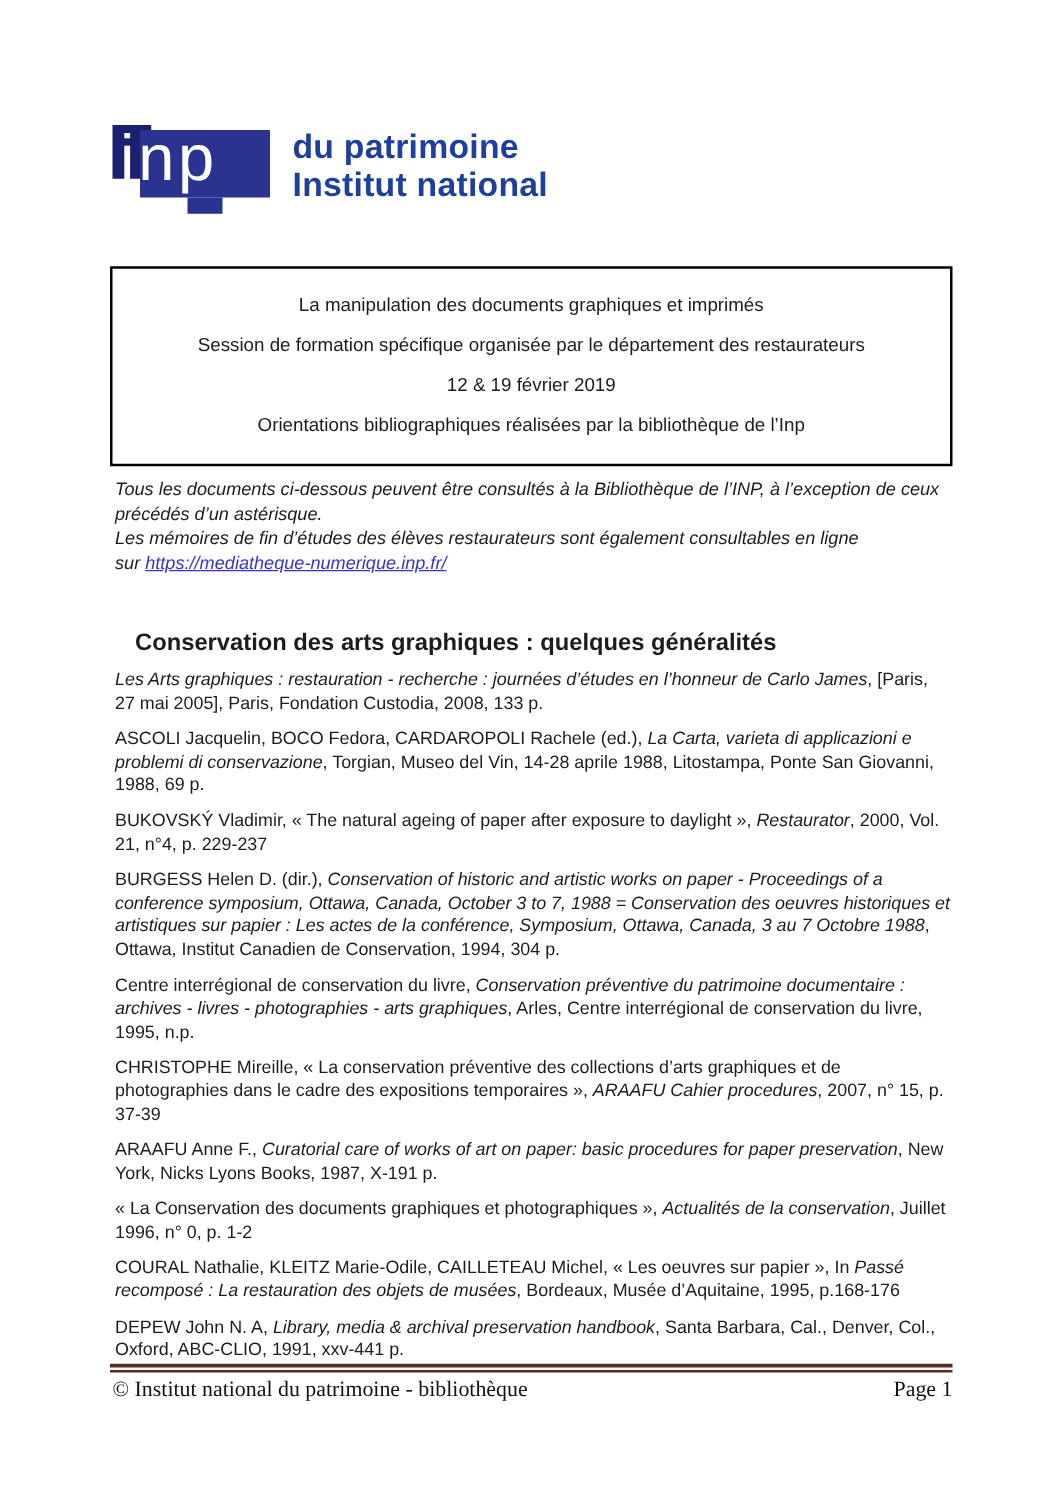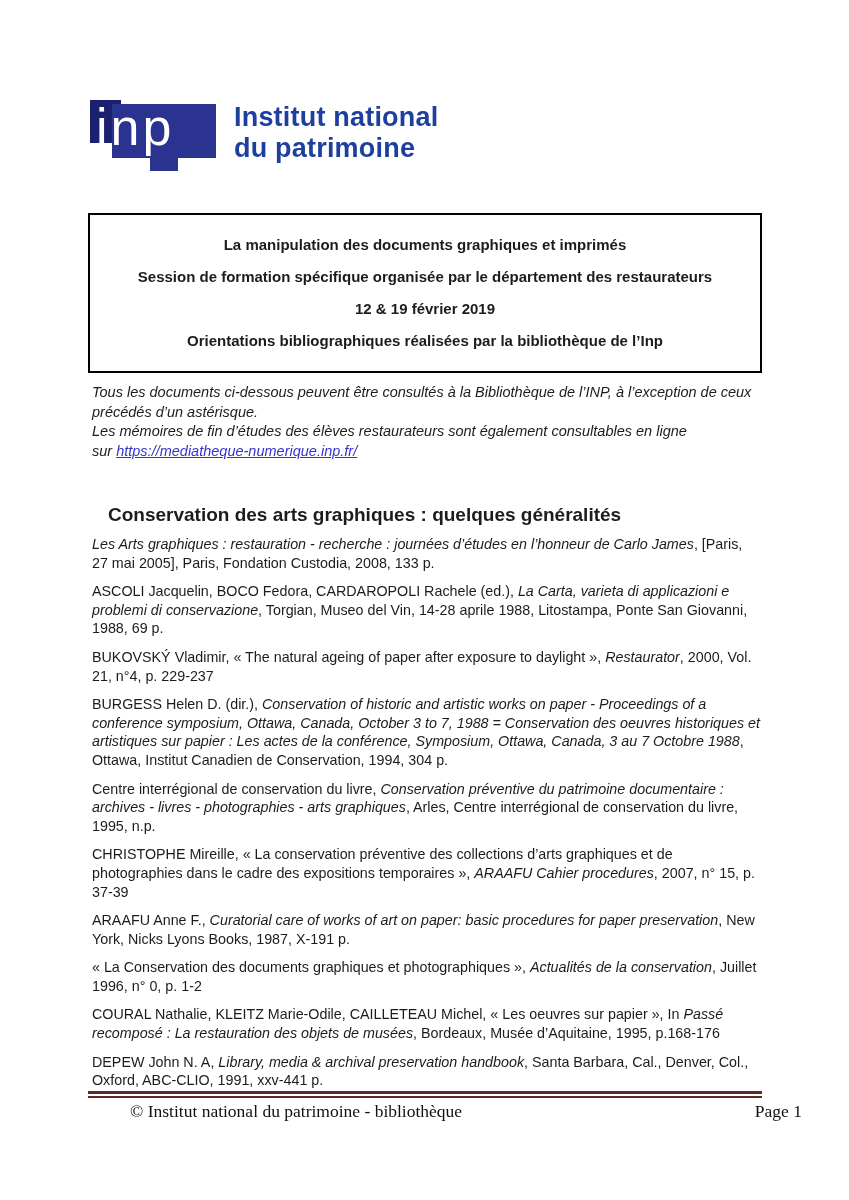--- a/index.html
+++ b/index.html
@@ -71,21 +71,21 @@
     top: 213px;
     left: 88px;
     width: 674px;
     box-sizing: border-box;
     border: 2px solid #000000;
     padding: 21px 10px 7px;
     text-align: center;
   }
   .box-line {
     font-size: 15px;
-    font-weight: 700;
+    font-weight: 400;
     line-height: 17px;
     margin: 0 0 15px;
   }
 
   
   .content {
     position: absolute;
     top: 383px;
     left: 92px;
     width: 670px;
@@ -125,38 +125,37 @@
   .footer-row {
     position: absolute;
     top: 1101px;
     left: 90px;
     width: 672px;
     display: flex;
     justify-content: space-between;
     font-family: "Liberation Serif", "DejaVu Serif", serif;
     font-size: 17.5px;
     color: #111111;
-    margin-left: 40px;
   }
 </style>
 </head>
 <body>
 
 <div class="page">
 
   <div class="logo-row">
     <div class="logo-mark">
       <div class="sq-left"></div>
       <div class="rect-main"></div>
       <div class="tab-bottom"></div>
       <div class="acronym">inp</div>
     </div>
     <div class="logo-text">
+      <div>du patrimoine</div>
       <div>Institut national</div>
-      <div>du patrimoine</div>
     </div>
   </div>
 
   <div class="header-box">
     <p class="box-line">La manipulation des documents graphiques et imprimés</p>
     <p class="box-line">Session de formation spécifique organisée par le département des restaurateurs</p>
     <p class="box-line">12 &amp; 19 février 2019</p>
     <p class="box-line">Orientations bibliographiques réalisées par la bibliothèque de l’Inp</p>
   </div>
 

